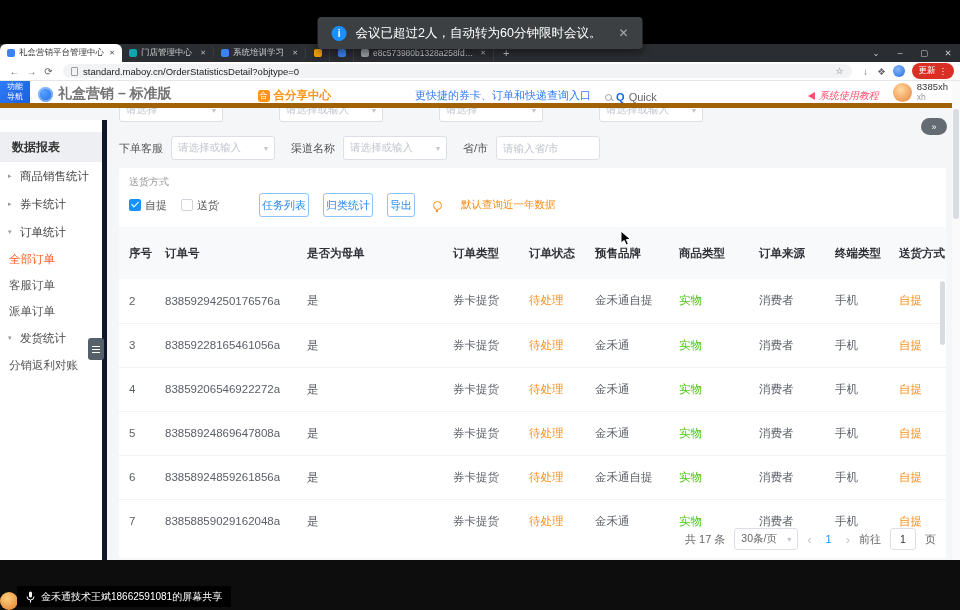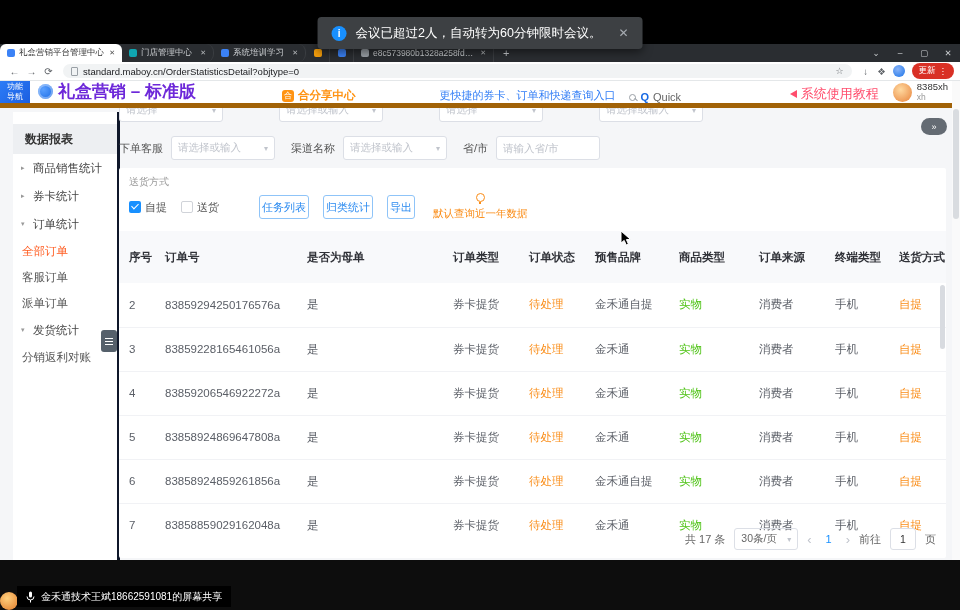--- a/index.html
+++ b/index.html
@@ -52,46 +52,46 @@
 
   
   .app-header{position:absolute;top:81px;left:0;width:100%;height:27px;background:#fff;
               border-bottom:5px solid #a16207;display:flex;align-items:flex-end;}
   .nav-toggle{width:30px;height:100%;background:linear-gradient(135deg,#2d7cf7,#1b5fe0);color:#fff;
               font-size:8px;line-height:1.2;display:flex;flex-direction:column;align-items:center;
               justify-content:center;flex:none;cursor:pointer;}
   .brand{display:flex;align-items:center;gap:5px;margin-left:8px;flex:none;}
   .brand-icon{width:15px;height:15px;border-radius:50%;background:radial-gradient(circle at 35% 35%,#5aa0ff,#1668e3);
               box-shadow:inset 0 0 0 2px rgba(255,255,255,.35);flex:none;}
-  .brand-text{color:#6d28d9;font-weight:bold;font-size:17px;white-space:nowrap;}
+  .brand-text{color:#737373;font-weight:bold;font-size:14px;white-space:nowrap;}
   .share{display:flex;align-items:center;gap:4px;margin-left:86px;flex:none;cursor:pointer;}
   .share-icon{width:12px;height:12px;background:#ff9312;border-radius:3px;color:#fff;font-size:8px;
               display:flex;align-items:center;justify-content:center;}
   .share-text{color:#ff9312;font-weight:bold;font-size:11.5px;}
   .promo{color:#2f7cf6;font-size:11px;margin-left:84px;white-space:nowrap;cursor:pointer;}
   .quick{display:flex;align-items:center;gap:4px;margin-left:14px;cursor:pointer;}
   .mag{width:7px;height:7px;border:1.3px solid #9aa0a6;border-radius:50%;position:relative;}
   .mag::after{content:"";position:absolute;width:4px;height:1.3px;background:#9aa0a6;
               transform:rotate(45deg);right:-3px;bottom:-1px;}
   .quick-q{color:#1668e3;font-weight:bold;font-size:11px;}
   .quick-text{color:#666;font-size:11px;}
-  .tutorial{margin-left:auto;display:flex;align-items:center;gap:4px;color:#ff4d6d;font-size:13px;
-            white-space:nowrap;cursor:pointer;}
+  .tutorial{margin-left:auto;display:flex;align-items:center;gap:4px;color:#ff4d6d;font-size:10px;
+            white-space:nowrap;cursor:pointer;font-style:italic;}
   .horn{width:0;height:0;border-top:4px solid transparent;border-bottom:4px solid transparent;
         border-right:7px solid #ff4d6d;}
   .user{display:flex;align-items:center;gap:5px;margin:0 12px 0 14px;flex:none;cursor:pointer;}
   .user-avatar{width:19px;height:19px;border-radius:50%;background:radial-gradient(circle at 40% 35%,#ffd9a0,#e8823a);}
   .user-name{display:flex;flex-direction:column;line-height:1.15;}
   .user-name .n1{font-size:9.5px;color:#333;}
   .user-name .n2{font-size:8.5px;color:#999;}
 
   
   .app-body{position:absolute;top:108px;left:0;width:100%;height:452px;background:#f5f6f8;}
-  .sidebar{position:absolute;left:0;top:4px;width:107px;height:100%;background:#fff;
-           border-right:3px solid #0f172a;margin-left:13px;}
+  .sidebar{position:absolute;left:0;top:12px;width:107px;height:100%;background:#fff;
+           border-right:5px solid #0f172a;}
   .side-section{margin-top:12px;height:30px;line-height:30px;background:#edeff2;font-size:12px;
                 font-weight:bold;color:#333;padding-left:12px;}
   .side-item{height:28px;display:flex;align-items:center;font-size:11.5px;color:#444;
              padding-left:8px;gap:4px;cursor:pointer;}
   .side-item .arr{font-size:7px;color:#999;width:8px;flex:none;}
   .side-sub{height:26px;display:flex;align-items:center;font-size:11.5px;color:#555;
             padding-left:9px;cursor:pointer;}
   .side-sub.selected{color:#ff5a1e;}
   .collapse-btn{position:absolute;left:88px;top:218px;width:16px;height:22px;background:#55606b;
                 border-radius:3px;display:flex;flex-direction:column;justify-content:center;
@@ -127,21 +127,21 @@
   .cb-box{width:12px;height:12px;border-radius:2px;flex:none;position:relative;}
   .cb-box.checked{background:#1890ff;}
   .cb-box.checked::after{content:"";position:absolute;left:3.5px;top:1.2px;width:3px;height:6px;
                          border:solid #fff;border-width:0 1.5px 1.5px 0;transform:rotate(45deg);}
   .cb-box.un{border:1px solid #d0d3d9;background:#fff;}
   .cb-label{font-size:11px;color:#555;}
   .tbtn{height:24px;padding:0 2px;border:1px solid #8fc4f8;color:#2a8af0;background:#fff;
         border-radius:3px;font-size:11px;display:flex;align-items:center;cursor:pointer;}
   .tbtn.first{margin-left:26px;}
   .tbtn + .tbtn{margin-left:14px;}
-  .hint{display:flex;align-items:center;gap:5px;margin-left:18px;color:#fa8c16;font-size:10.5px;flex-direction:column;}
+  .hint{display:flex;align-items:center;gap:19px;margin-left:18px;color:#fa8c16;font-size:10.5px;}
   .bulb{width:9px;height:9px;border:1.2px solid #fa8c16;border-radius:50%;position:relative;flex:none;}
   .bulb::after{content:"";position:absolute;left:2.2px;bottom:-3.4px;width:2.2px;height:2.4px;background:#fa8c16;}
 
   .table-clip{margin-top:10px;height:302px;overflow:hidden;position:relative;}
   table{width:100%;border-collapse:collapse;table-layout:fixed;}
   th{height:52px;background:#f8f9fb;font-size:11.5px;color:#303238;font-weight:600;
      text-align:left;padding:0 0 0 10px;white-space:nowrap;overflow:hidden;}
   td{height:44px;font-size:11.5px;color:#5a5e66;border-bottom:1px solid #f1f2f5;
      text-align:left;padding:0 0 0 10px;white-space:nowrap;overflow:hidden;}
   .c-status{color:#fa8c16;} .c-goods{color:#52c41a;} .c-delivery{color:#fa8c16;}

